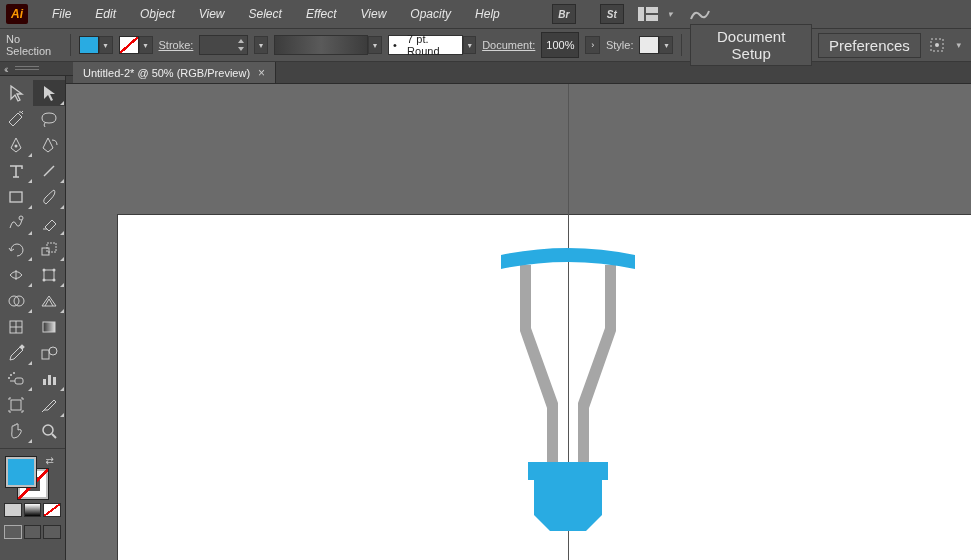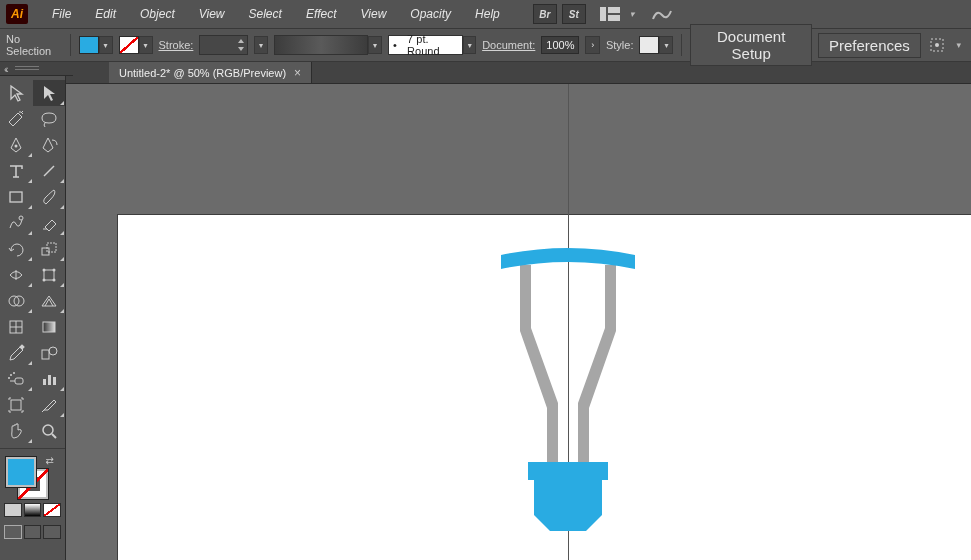--- a/index.html
+++ b/index.html
@@ -37,21 +37,21 @@
     cursor: default;
   }
   .menu-spacer { width: 14px; }
   .app-badge {
     width: 24px; height: 20px;
     background: #424242;
     color: #d6d6d6;
     font-size: 10px; font-weight: bold;
     display: flex; align-items: center; justify-content: center;
     border: 1px solid #2c2c2c;
-    margin-left: 1px;
+    margin-left: 20px;
   }
   .layout-icon {
     width: 24px; height: 18px;
     display: flex; align-items: center; justify-content: center;
     margin-left: 8px;
   }
   .layout-icon svg { display: block; }
   .chev { font-size: 9px; color: #bbb; padding: 0 4px; }
 
   
@@ -105,42 +105,42 @@
     border: 1px solid #323232;
   }
   .brush-combo {
     height: 20px; background: #fff; border: 1px solid #323232;
     display: flex; align-items: center;
     font-size: 11px; color: #222;
   }
   .brush-combo .dot { width: 14px; text-align: center; }
   .brush-combo .txt { padding: 0 6px; }
   .opacity-in {
-    width: 42px; height: 18px;
+    width: 42px; height: 26px;
     background: #3e3e3e; border: 1px solid #2b2b2b;
     color: #eee; font-size: 11px;
     display: flex; align-items: center; padding-left: 4px;
   }
   .graphic-style {
     width: 20px; height: 18px; background: #eaeaea; border: 1px solid #2b2b2b;
   }
   .vsep { width: 1px; height: 22px; background: #3b3b3b; margin: 0 2px; }
   .pref-gear {
     width: 22px; height: 20px;
     display: flex; align-items: center; justify-content: center;
     color: #cfcfcf;
   }
 
   
   .tabs-row {
     height: 22px;
     background: #434343;
     border-bottom: 1px solid #2c2c2c;
     display: flex; align-items: stretch;
-    padding-left: 109px;
+    padding-left: 73px;
     text-align: center;
   }
   .panel-grip {
     position: absolute; left: 0; top: 62px;
     width: 73px; height: 14px;
     background: #434343;
     border-bottom: 1px solid #2c2c2c;
     display: flex; align-items: center; justify-content: flex-start;
     padding-left: 4px;
   }

